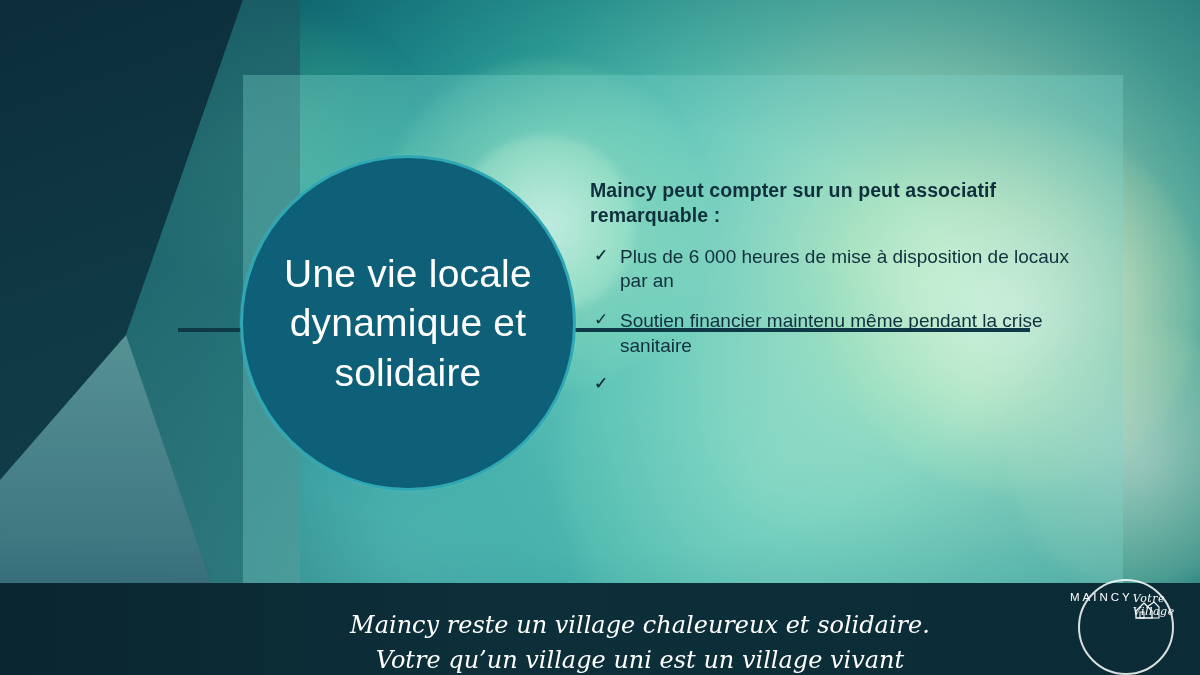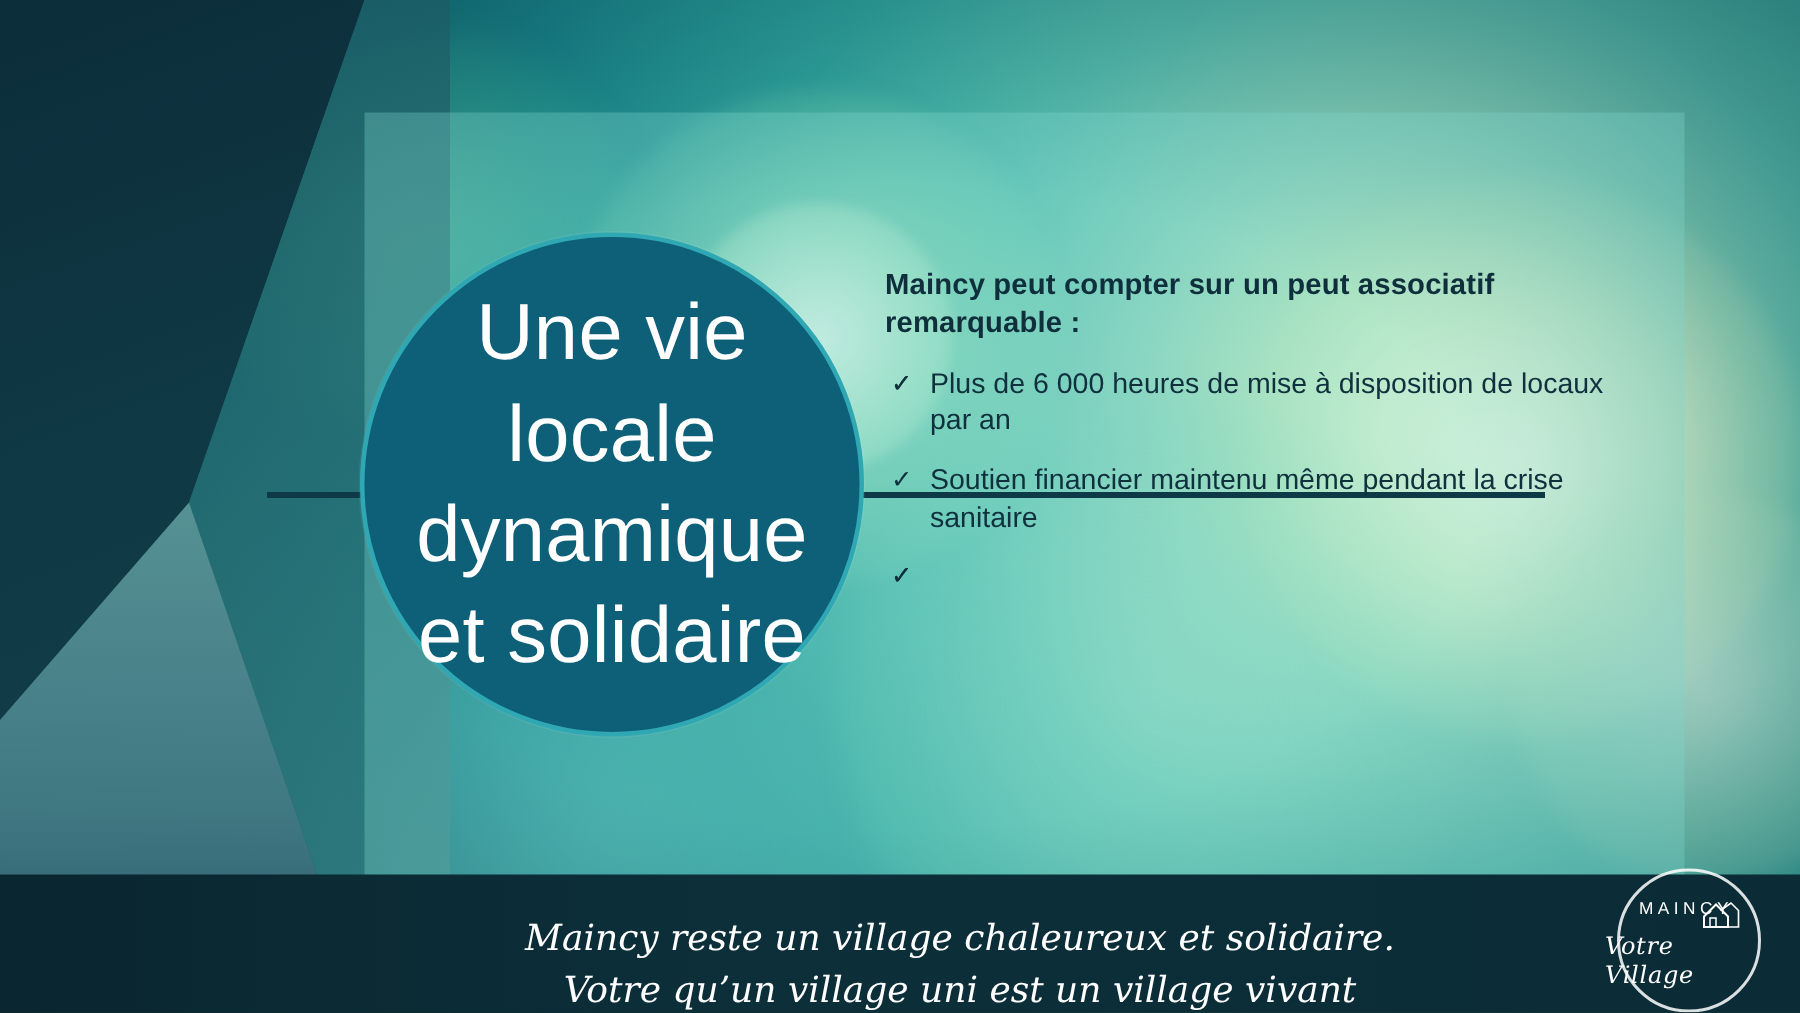--- a/index.html
+++ b/index.html
@@ -96,21 +96,21 @@
     border-radius: 50%;
     background: #0d6077;
     border: 3px solid #2fa8b4;
     display: flex;
     align-items: center;
     justify-content: center;
     box-shadow: 0 0 0 1px rgba(255,255,255,0.06);
   }
   .circle-title {
     color: #ffffff;
-    font-size: 53px;
+    font-size: 39px;
     line-height: 1.27;
     text-align: center;
     letter-spacing: 0.2px;
     padding: 0 18px;
     font-weight: 400;
   }
 
   
   .content {
     position: absolute;
@@ -163,22 +163,22 @@
     line-height: 1.45;
     text-align: center;
   }
 
   
   .logo {
     position: absolute;
     right: 22px; bottom: 8px;
     width: 108px; height: 84px;
     display: flex;
-    flex-direction: column;
-    align-items: center;
+    flex-direction: row;
+    align-items: flex-start;
     justify-content: center;
   }
   .logo-circle {
     position: absolute;
     left: 8px; top: -4px;
     width: 92px; height: 92px;
     border-radius: 50%;
     border: 2px solid rgba(255,255,255,0.85);
   }
   .logo-name {
@@ -186,21 +186,21 @@
     color: #ffffff;
     font-size: 11.5px;
     letter-spacing: 3px;
     margin-top: 8px;
   }
   .logo-sub {
     position: relative;
     color: #ffffff;
     font-family: "DejaVu Serif", serif;
     font-style: italic;
-    font-size: 16px;
+    font-size: 11px;
     margin-top: 9px;
     letter-spacing: 0.5px;
   }
   .logo-house {
     position: absolute;
     right: 18px; top: 16px;
     width: 26px; height: 20px;
   }
 </style>
 </head>

